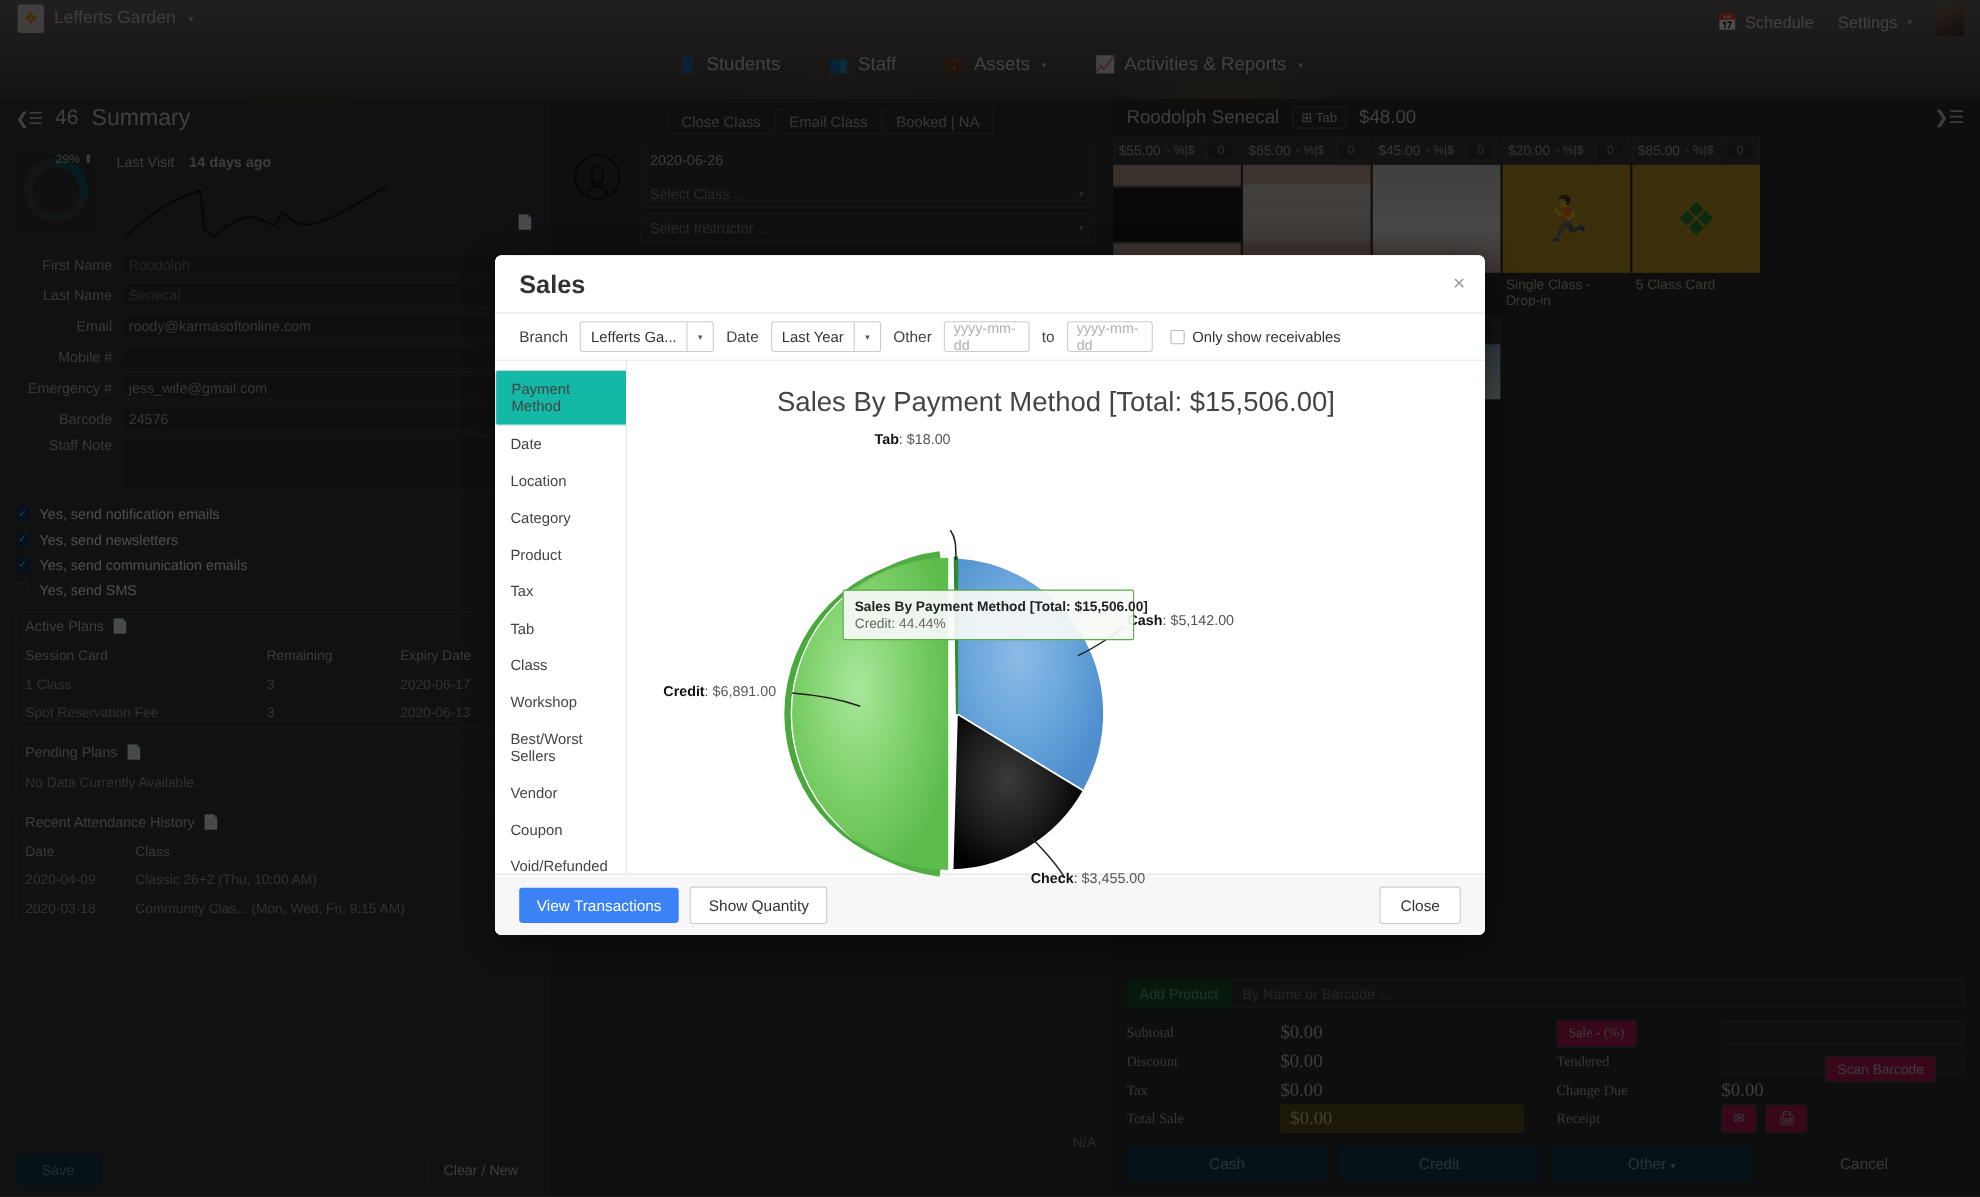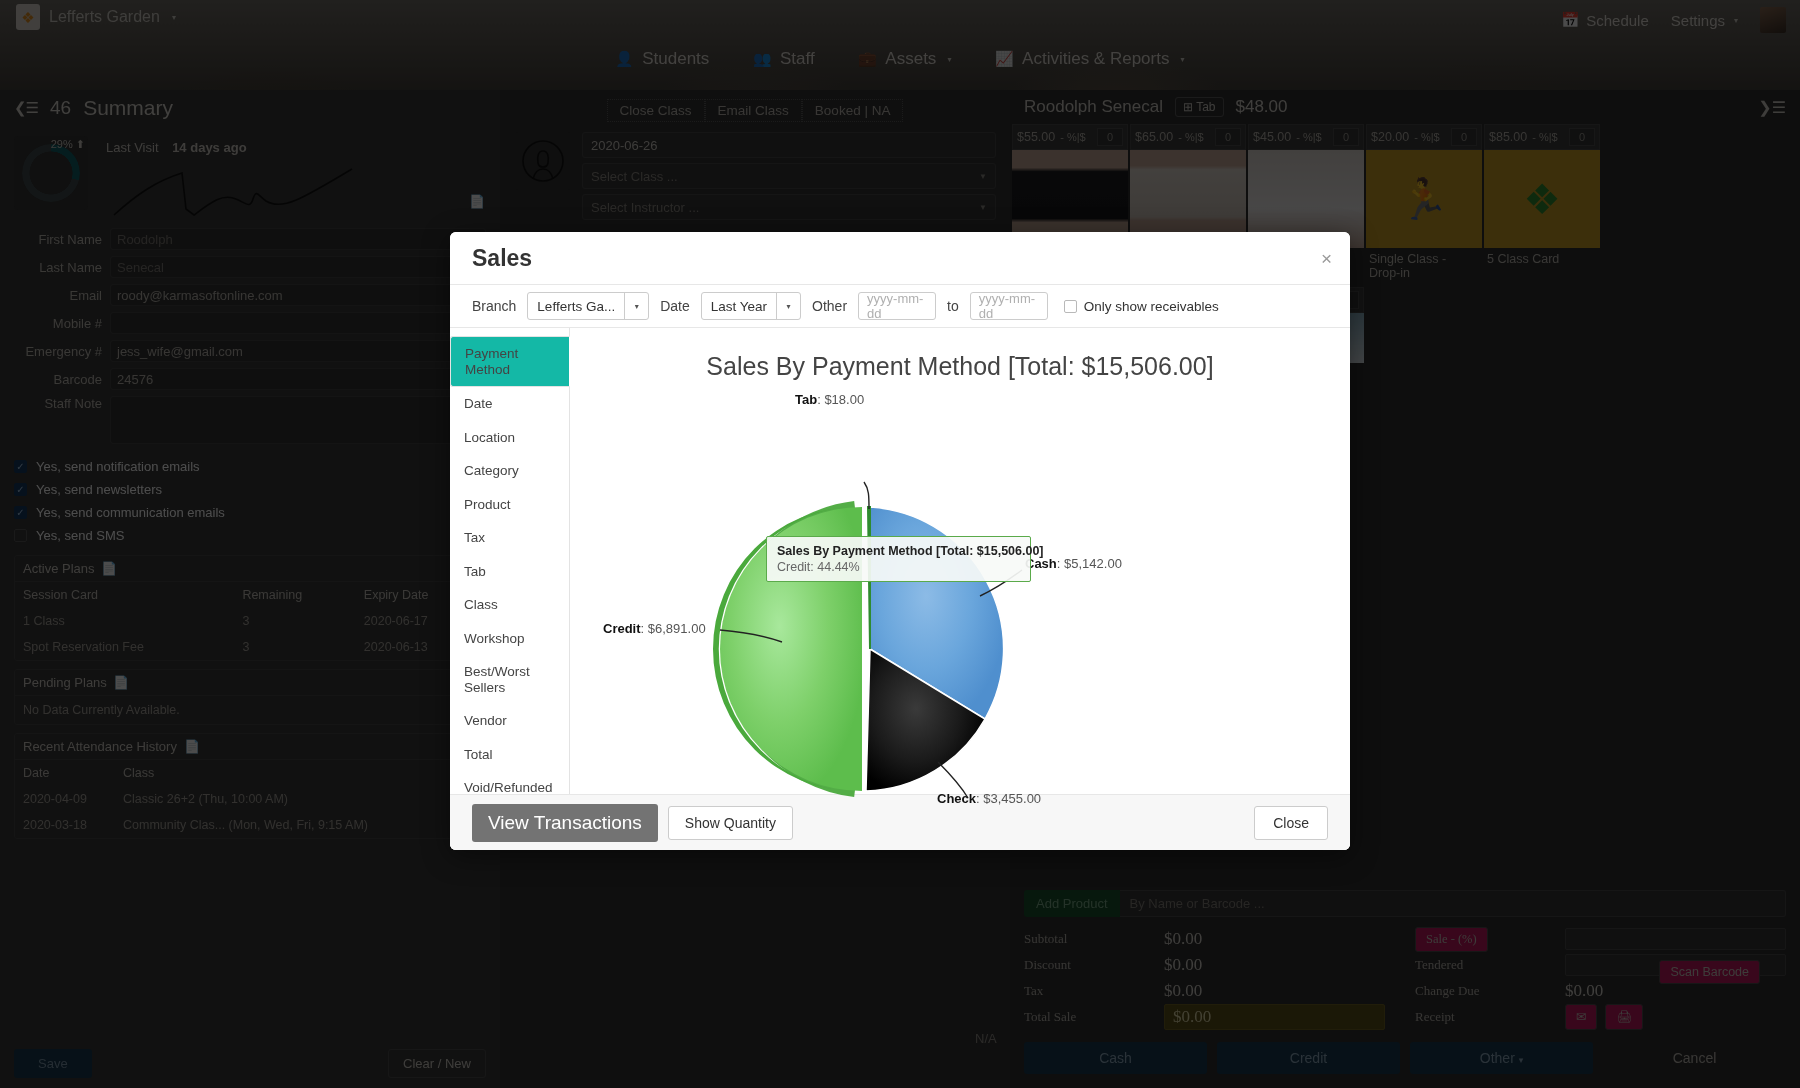--- a/index.html
+++ b/index.html
@@ -166,21 +166,21 @@
   .tooltip { position:absolute; left:196px; top:152px; width:265px;
      background:rgba(247,250,247,.92); border:1px solid #5aaa4a; border-radius:2px; padding:7px 10px; z-index:6; }
   .tt-1 { font-size:12.5px; color:#222; font-weight:bold; white-space:nowrap; }
   .tt-2 { font-size:12.5px; color:#666; margin-top:2px; }
 
   .lbl { position:absolute; font-size:13px; color:#555; white-space:nowrap; z-index:5; }
   .lbl b { color:#111; }
 
   .m-foot { height:56px; border-top:1px solid #e7e7e7; background:#f7f7f7;
      display:flex; align-items:center; padding:0 22px; gap:10px; }
-  .btn-green { background:#737373; color:#fff; border:0; border-radius:3px; font-size:19px; padding:8px 16px; cursor:pointer; }
+  .btn-green { background:#3b82f6; color:#fff; border:0; border-radius:3px; font-size:14px; padding:8px 16px; cursor:pointer; }
   .btn-white { background:#fff; color:#333; border:1px solid #ccc; border-radius:3px; font-size:14px; padding:8px 16px; cursor:pointer; }
   .btn-close-m { margin-left:auto; background:#fff; color:#333; border:1px solid #ccc;
      border-radius:3px; font-size:14px; padding:8px 18px; cursor:pointer; }
 </style>
 </head>
 <body>
 
 <div id="app">
 
   <div class="dimmed">
@@ -563,21 +563,21 @@
         <div class="side-item">Date</div>
         <div class="side-item">Location</div>
         <div class="side-item">Category</div>
         <div class="side-item">Product</div>
         <div class="side-item">Tax</div>
         <div class="side-item">Tab</div>
         <div class="side-item">Class</div>
         <div class="side-item">Workshop</div>
         <div class="side-item">Best/Worst Sellers</div>
         <div class="side-item">Vendor</div>
-        <div class="side-item">Total</div>
+        <div class="side-item">Coupon</div>
         <div class="side-item">Void/Refunded</div>
       </div>
 
       <div class="m-chart">
         <div class="chart-title">Sales By Payment Method [Total: $15,506.00]</div>
 
         <div class="pie-wrap">
           <svg width="780" height="420" viewBox="0 0 780 420">
             <defs>
               <radialGradient id="gGreen" cx="42%" cy="42%" r="62%">

